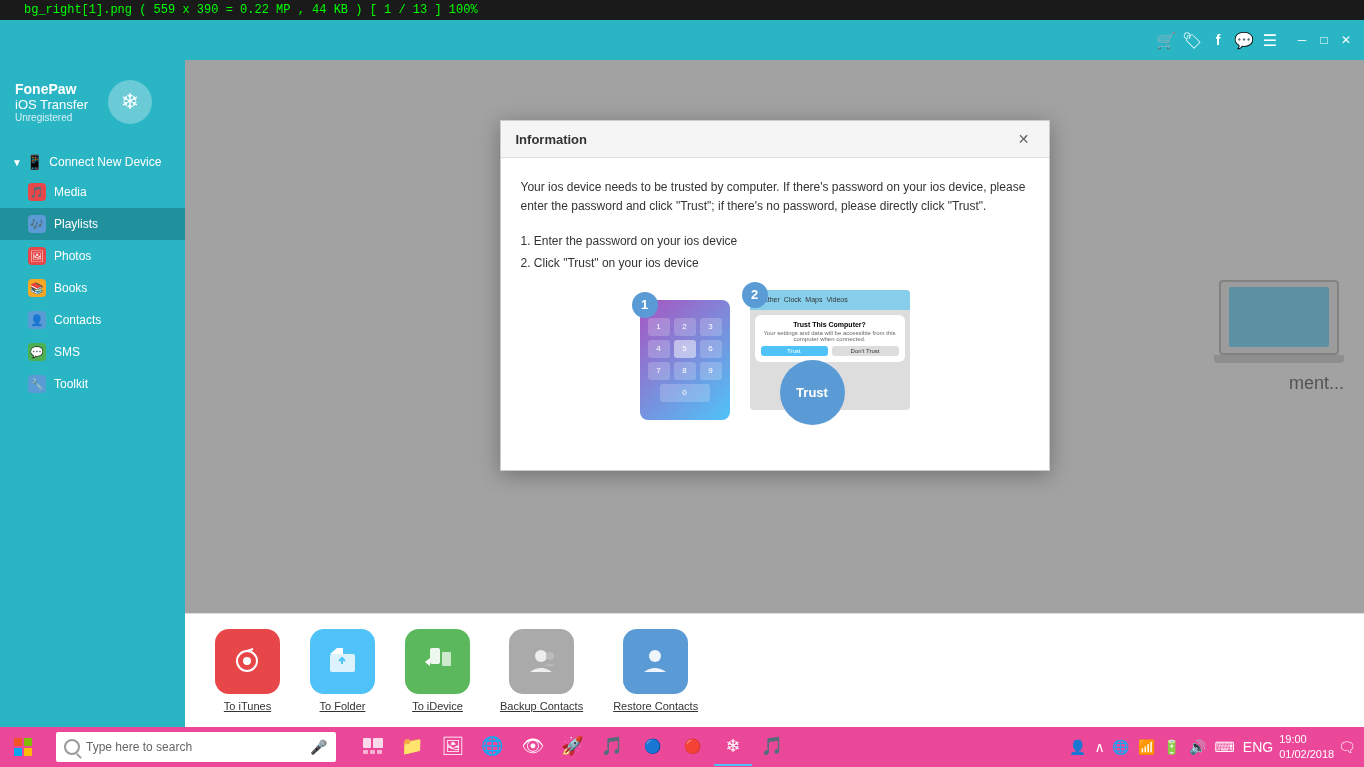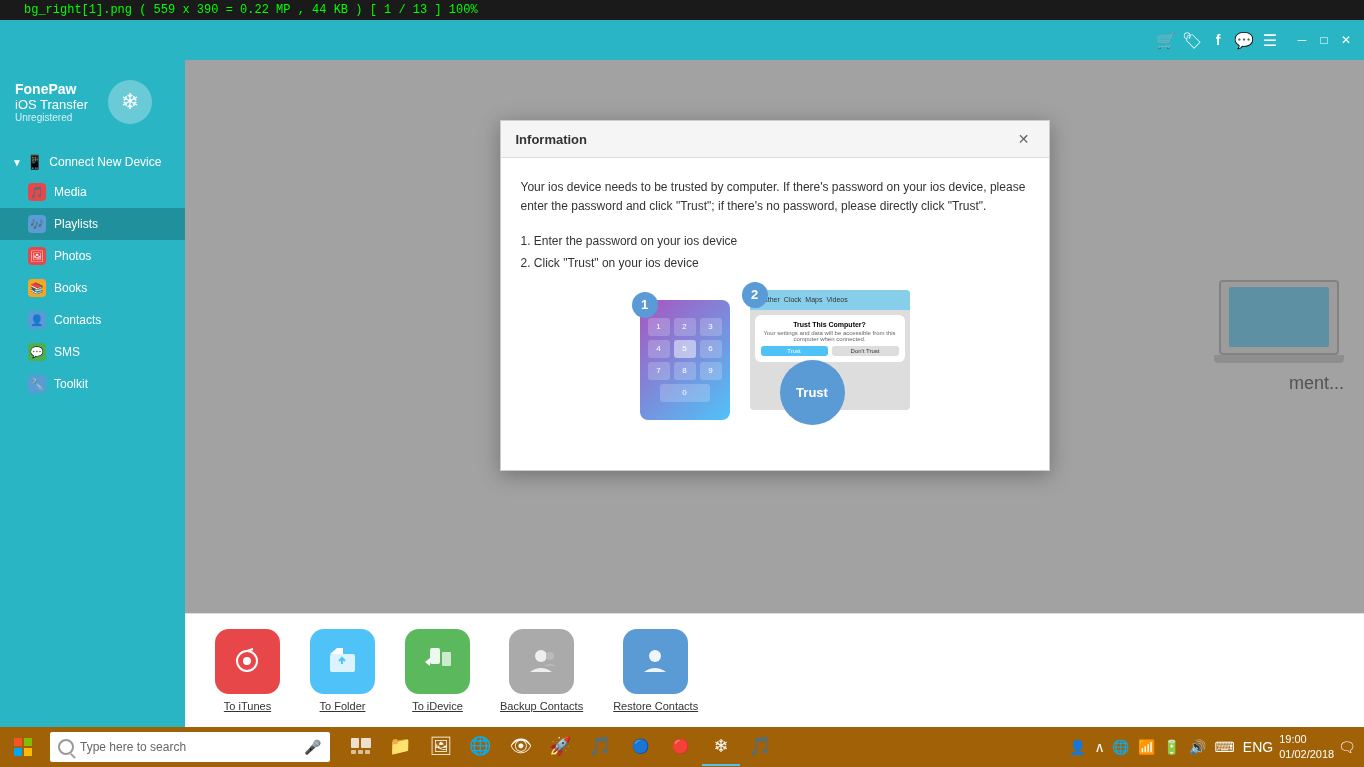--- a/index.html
+++ b/index.html
@@ -435,25 +435,25 @@
       border-radius: 2px;
     }
 
     
     .taskbar {
       position: absolute;
       bottom: 0;
       left: 0;
       right: 0;
       height: 40px;
-      background: #a16207;
+      background: #ec4899;
       display: flex;
       align-items: center;
       padding: 0 4px;
-      gap: 8px;
+      gap: 14px;
       z-index: 200;
     }
 
     .start-btn {
       width: 38px;
       height: 38px;
       display: flex;
       align-items: center;
       justify-content: center;
       color: #fff;

